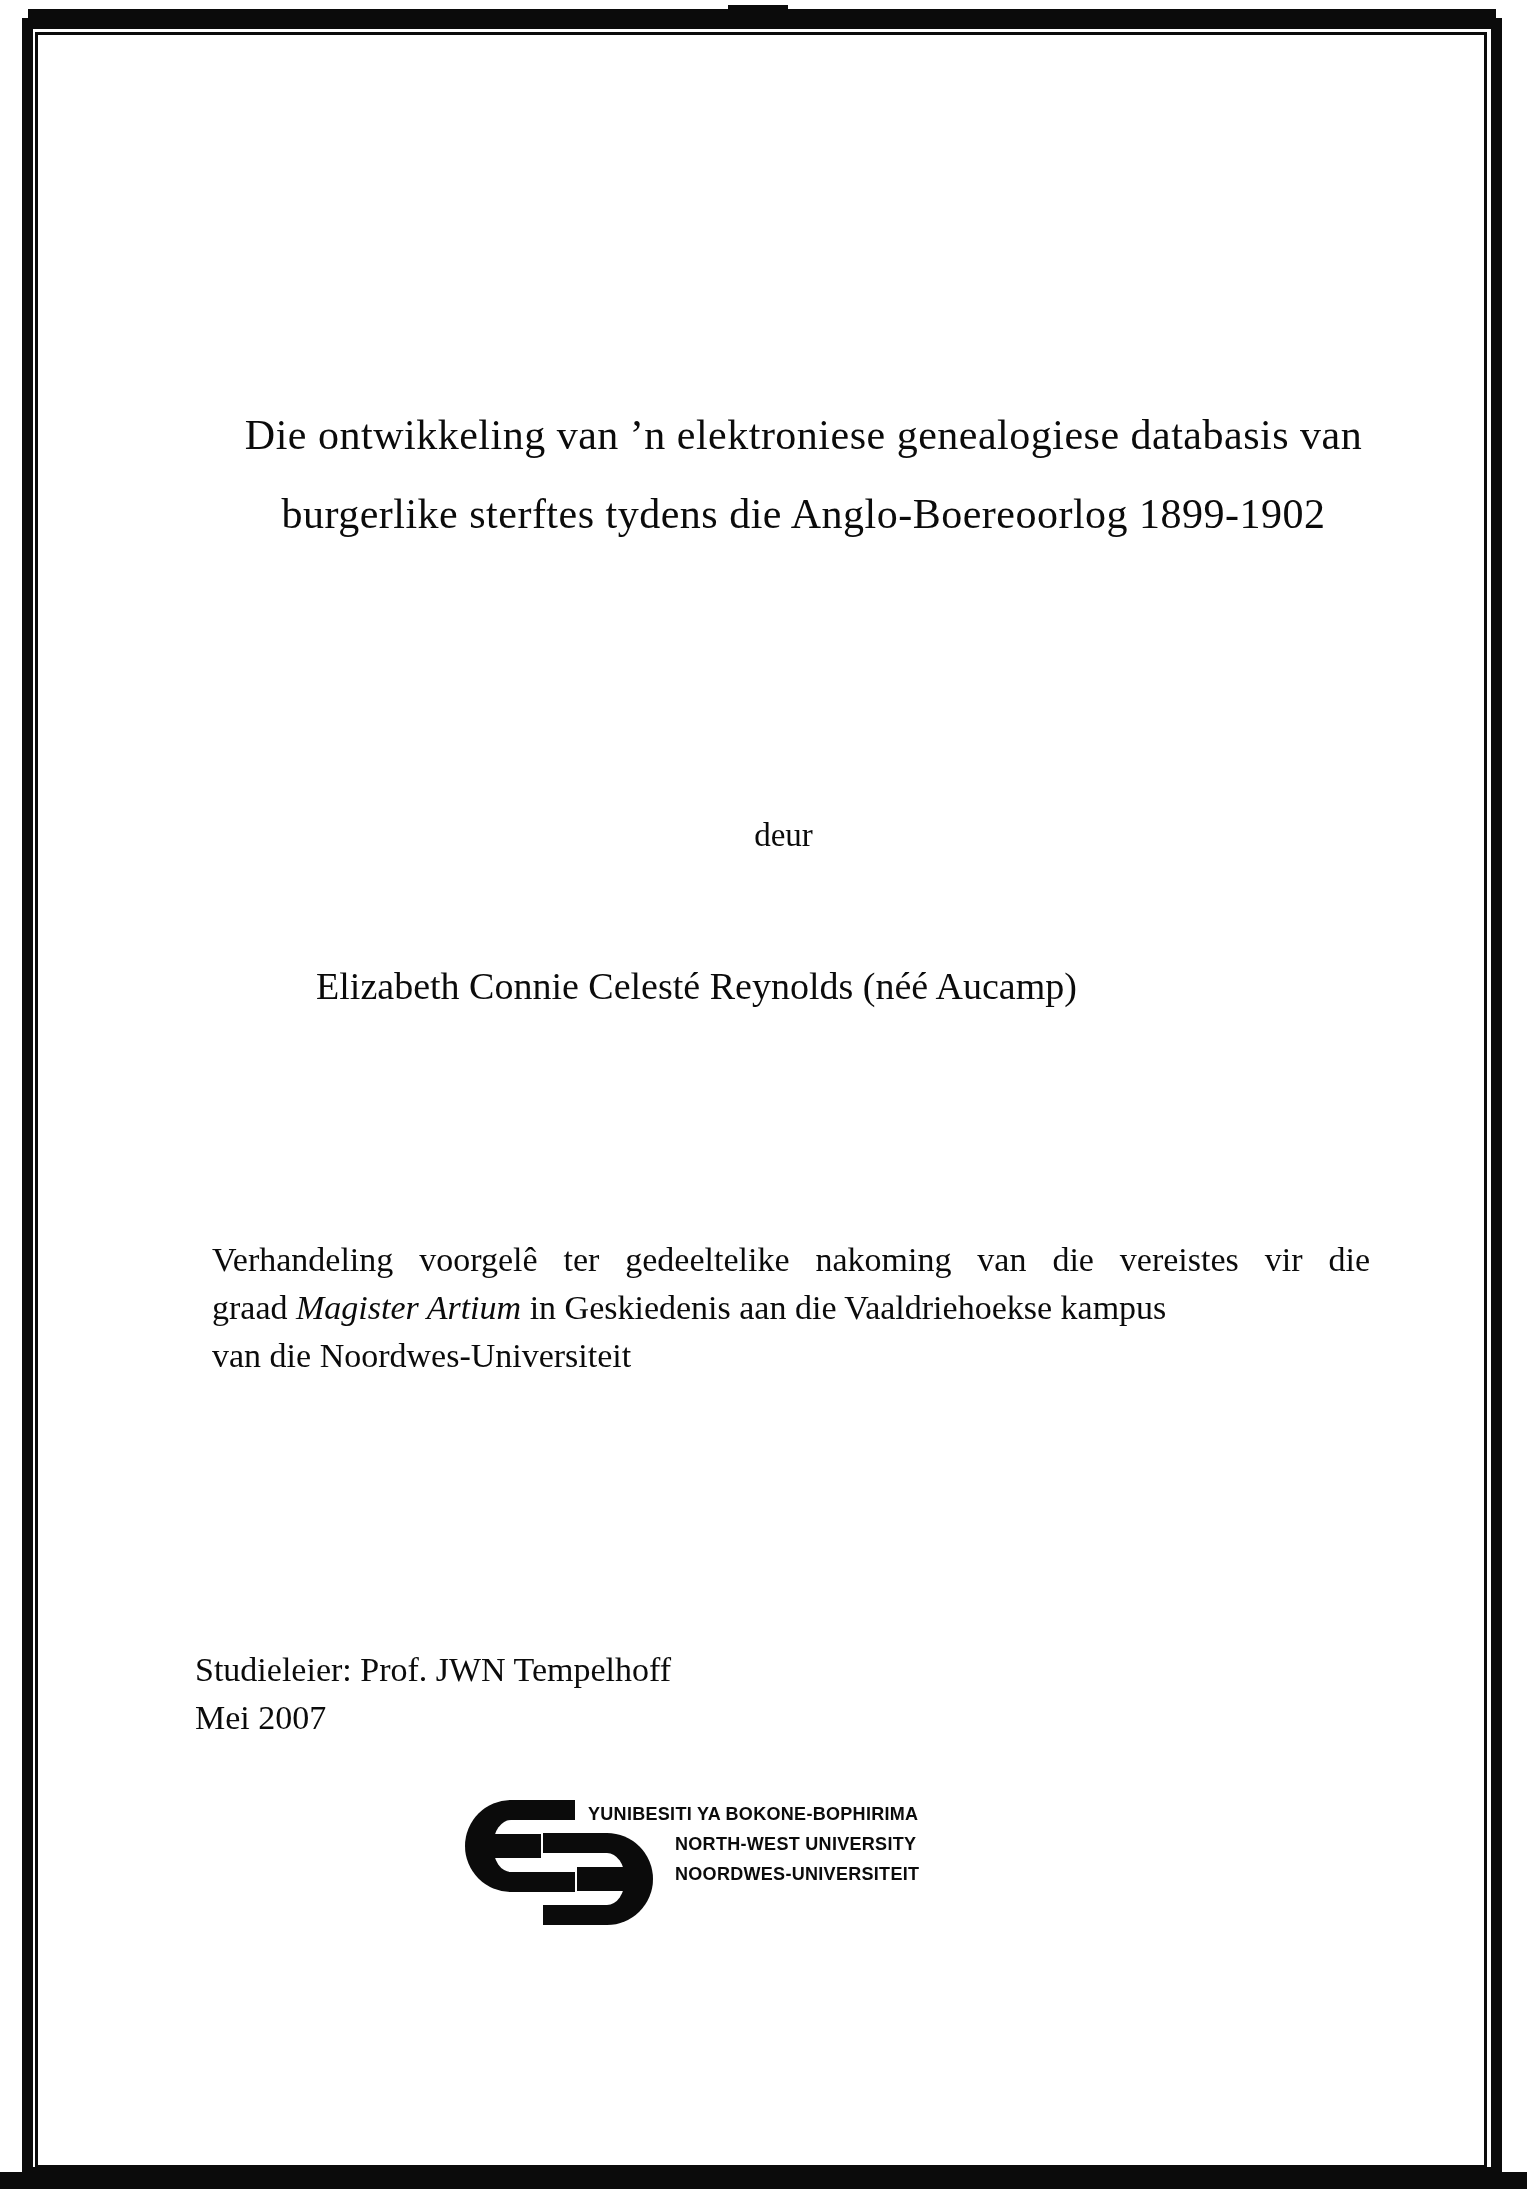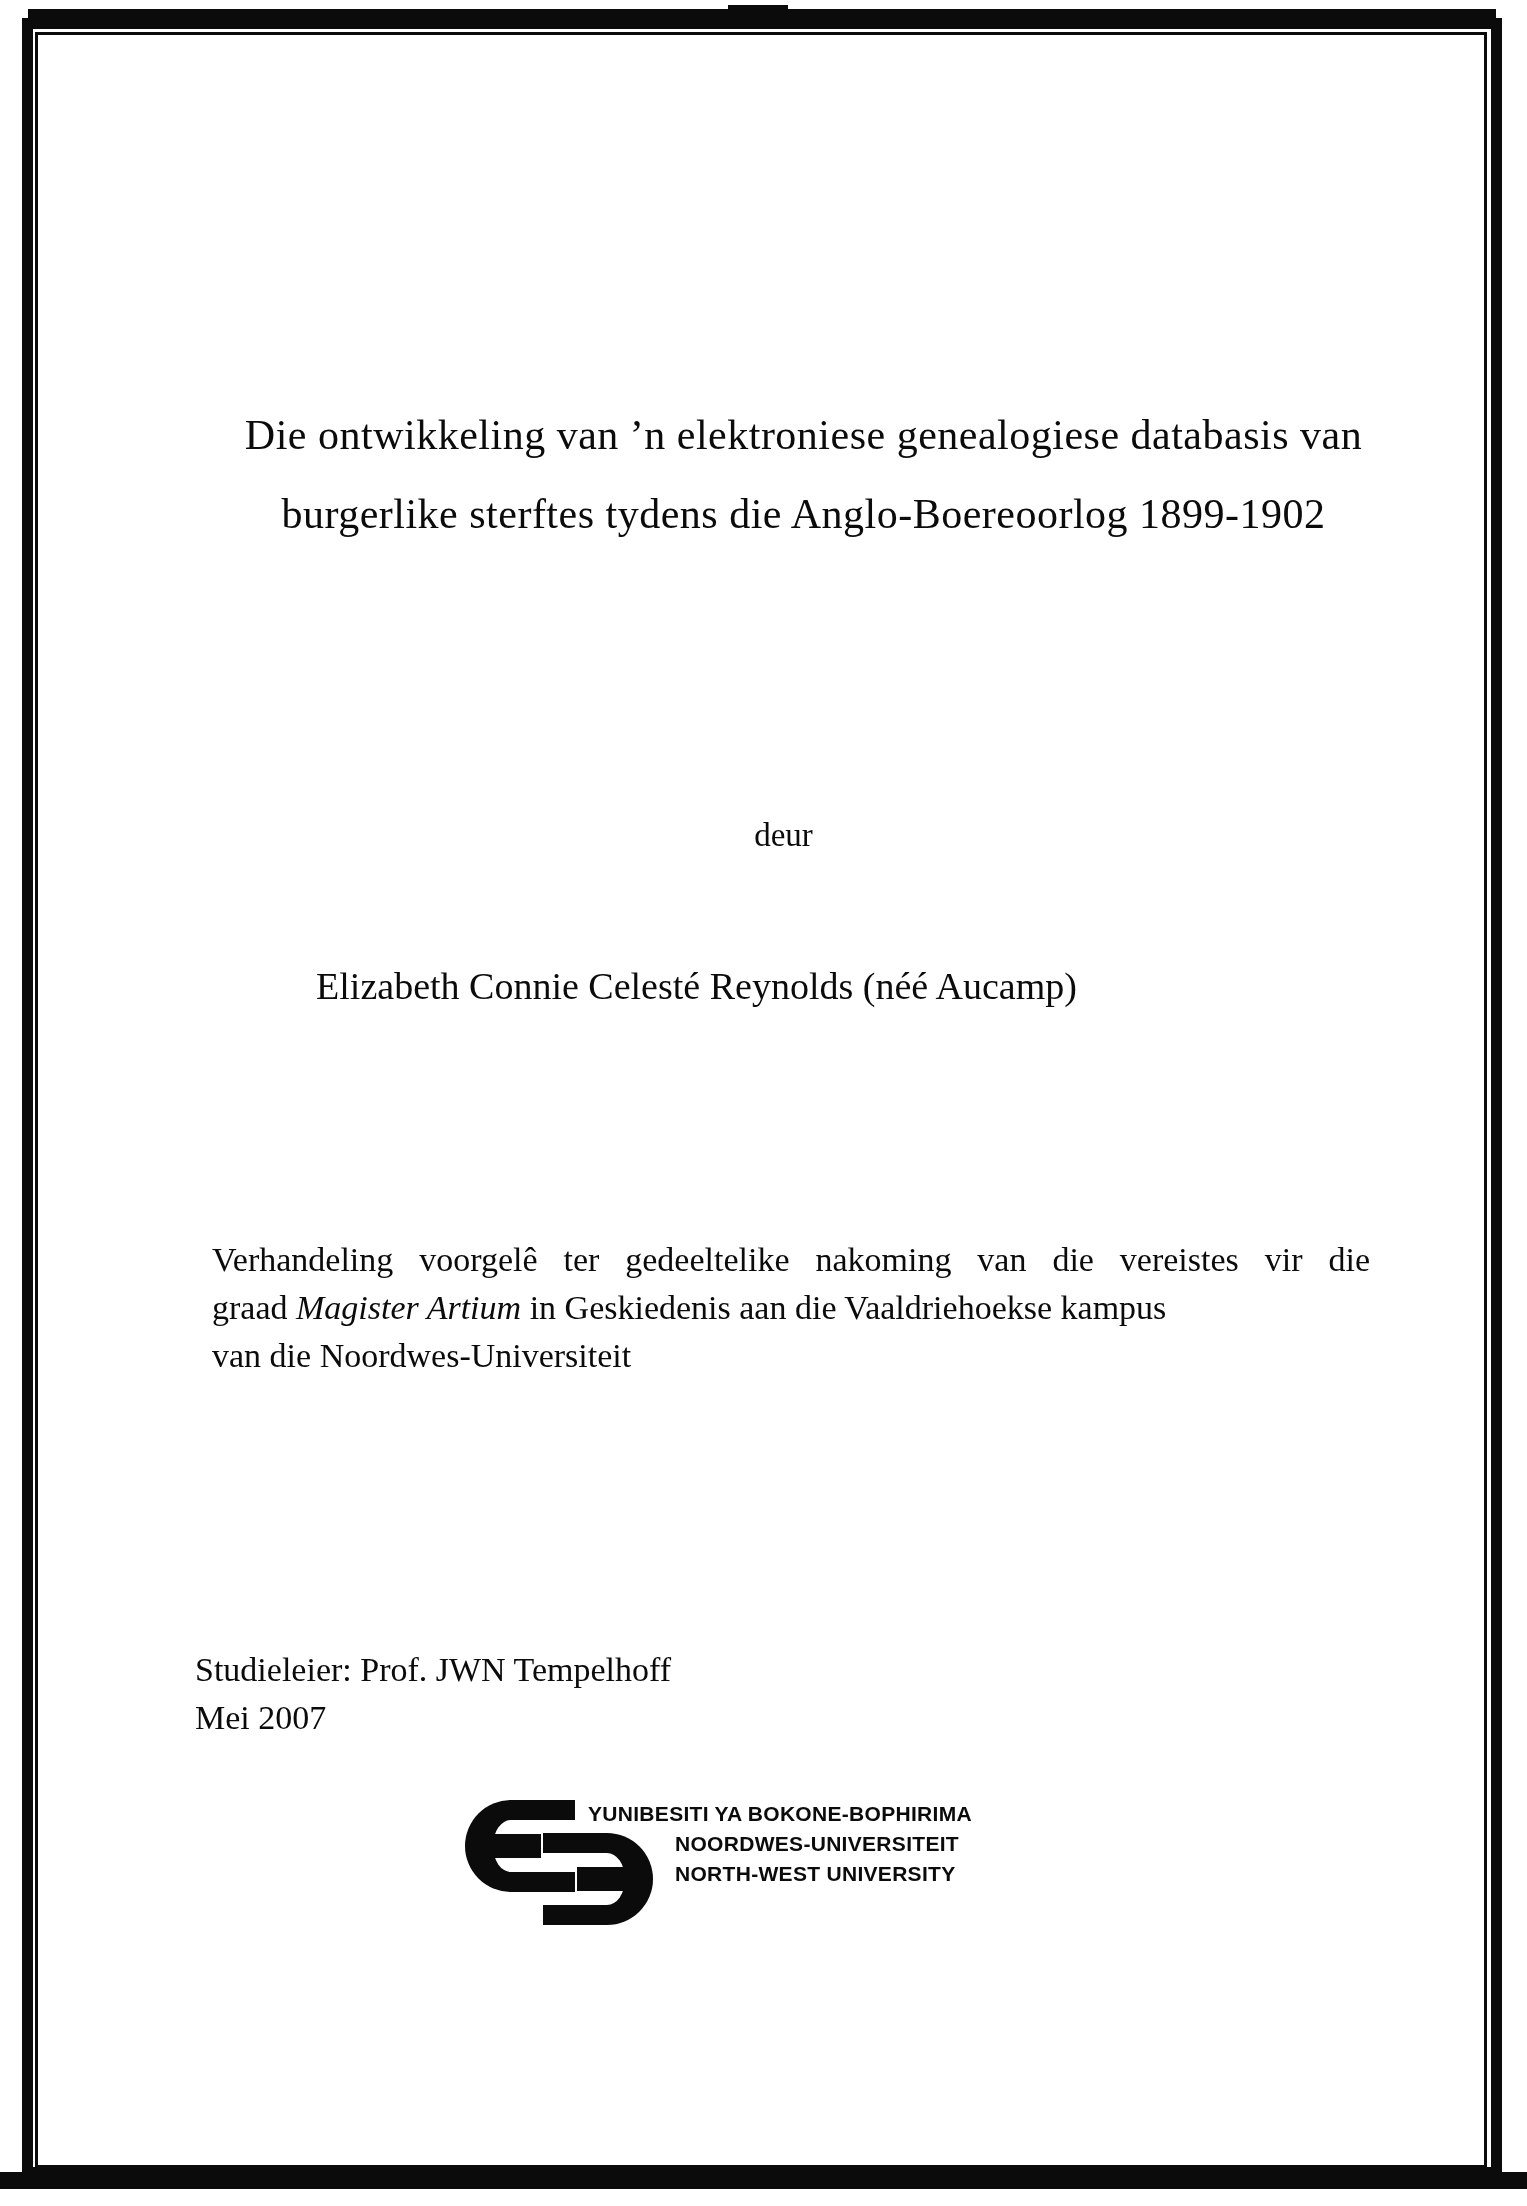--- a/index.html
+++ b/index.html
@@ -64,21 +64,21 @@
     border-radius: 46px 0 0 46px / 46px 0 0 46px;
   }
   .cshape .tongue {
     position: absolute; left: -4px; top: 14px; width: 52px; height: 24px; background: #0b0b0b;
   }
   .cshape.link-a { left: 0; top: 0; }
   .cshape.link-b { left: 78px; top: 33px; transform: rotate(180deg); }
   .logo-text {
     position: absolute; left: 588px; top: 1799px;
     font-family: "Liberation Sans", sans-serif; font-weight: 700;
-    font-size: 21px; line-height: 30px; letter-spacing: 0.3px; color: #0b0b0b;
+    font-size: 18px; line-height: 30px; letter-spacing: 0.3px; color: #0b0b0b;
     white-space: nowrap;
   }
   .logo-text .indented { padding-left: 87px; }
 </style>
 </head>
 <body>
 
 <div class="page">
 
   <div class="artifact-top"></div>
@@ -109,19 +109,19 @@
     <div class="cshape link-a">
       <div class="tongue"></div>
     </div>
     <div class="cshape link-b">
       <div class="tongue"></div>
     </div>
   </div>
 
   <div class="logo-text">
     <div>YUNIBESITI YA BOKONE-BOPHIRIMA</div>
+    <div class="indented">NORTH-WEST UNIVERSITY</div>
     <div class="indented">NOORDWES-UNIVERSITEIT</div>
-    <div class="indented">NORTH-WEST UNIVERSITY</div>
   </div>
 
   <div class="artifact-bottom"></div>
 
 </div>
 
 </body></html>

